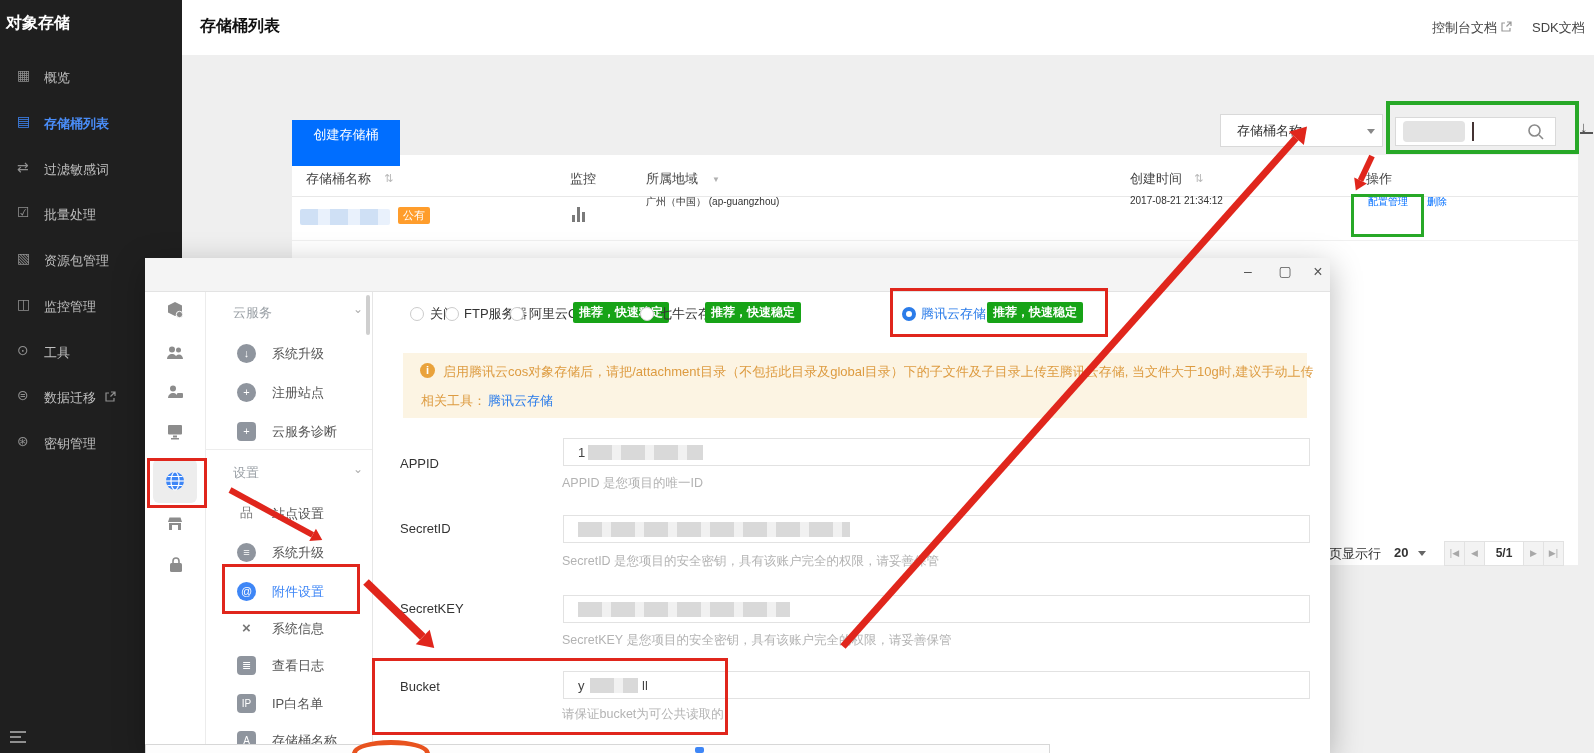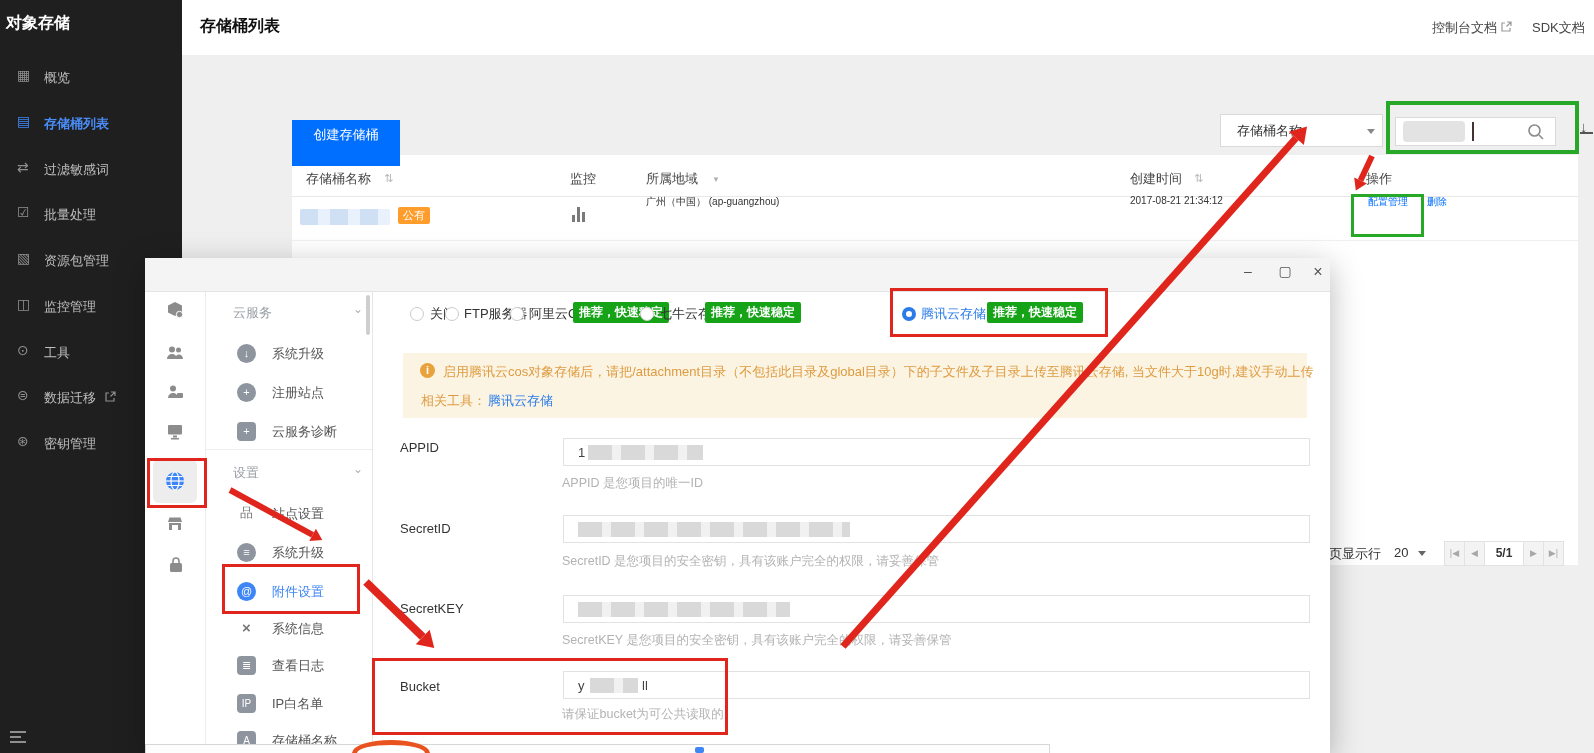--- a/index.html
+++ b/index.html
@@ -165,21 +165,21 @@
   <div class="abs" style="left:300px;top:209px;width:90px;height:16px;border-radius:2px;z-index:3;background:repeating-linear-gradient(90deg,#cfe0f5 0 18px,#e9f1fc 18px 30px)"></div>
   <span class="abs badge-orange" style="left:398px;top:207px;z-index:3">公有</span>
   <div class="abs bars" style="left:572px;top:207px;height:17px;z-index:3"><span style="height:7px"></span><span style="height:15px"></span><span style="height:10px"></span></div>
   <div class="abs td" style="left:646px">广州（中国） (ap-guangzhou)</div>
   <div class="abs td" style="left:1130px">2017-08-21 21:34:12</div>
   <a class="abs td lnk" style="left:1368px">配置管理</a>
   <a class="abs td lnk" style="left:1427px">删除</a>
   <div class="abs hline" style="left:292px;top:240px;width:1286px;background:#f0f0f0"></div>
 
   <div class="abs pg-txt" style="left:1316px">每页显示行</div>
-  <div class="abs pg-txt" style="left:1394px;font-weight:normal">20</div>
+  <div class="abs pg-txt" style="left:1394px;font-weight:bold">20</div>
   <span class="abs caret" style="left:1418px;top:551px;z-index:2;border-top-color:#666"></span>
   <div class="abs pager-cell" style="left:1444px;width:21px">|◀</div>
   <div class="abs pager-cell" style="left:1464px;width:21px">◀</div>
   <div class="abs pager-cell" style="left:1484px;width:40px;background:#fff;color:#333;font-size:12px;font-weight:bold">5/1</div>
   <div class="abs pager-cell" style="left:1523px;width:21px">▶</div>
   <div class="abs pager-cell" style="left:1543px;width:21px">▶|</div>
 
   <div class="abs dlg"></div>
   <div class="abs dlg-bar"></div>
   <div class="abs wc" style="left:1237px">–</div>
@@ -266,21 +266,21 @@
   <div class="abs radio sel" style="left:902px;top:307px"></div>
   <div class="abs ropt" style="left:921px;color:#2b7ce9">腾讯云存储</div>
   <span class="abs badge-green" style="left:987px">推荐，快速稳定</span>
 
   <div class="abs warn"></div>
   <div class="abs" style="left:420px;top:363px;width:15px;height:15px;border-radius:50%;background:#e9a23b;color:#fff;font-size:11px;font-weight:bold;text-align:center;line-height:15px;z-index:22">i</div>
   <div class="abs warn-txt" style="left:443px;top:363px">启用腾讯云cos对象存储后，请把/attachment目录（不包括此目录及global目录）下的子文件及子目录上传至腾讯云存储, 当文件大于10g时,建议手动上传</div>
   <div class="abs warn-txt" style="left:421px;top:392px">相关工具：</div>
   <a class="abs lnk" style="left:488px;top:392px;font-size:13px;z-index:22;color:#2b7ce9">腾讯云存储</a>
 
-  <div class="abs f-label" style="top:440px">APPID</div>
+  <div class="abs f-label" style="top:456px">APPID</div>
   <div class="abs f-input" style="top:438px">
     <span style="position:absolute;left:14px;top:6px;color:#444">1</span>
     <div class="abs px-gray" style="left:24px;top:6px;width:115px"></div>
   </div>
   <div class="abs f-hint" style="top:475px">APPID 是您项目的唯一ID</div>
 
   <div class="abs f-label" style="top:521px">SecretID</div>
   <div class="abs f-input" style="top:515px">
     <div class="abs px-gray" style="left:14px;top:6px;width:272px"></div>
   </div>

